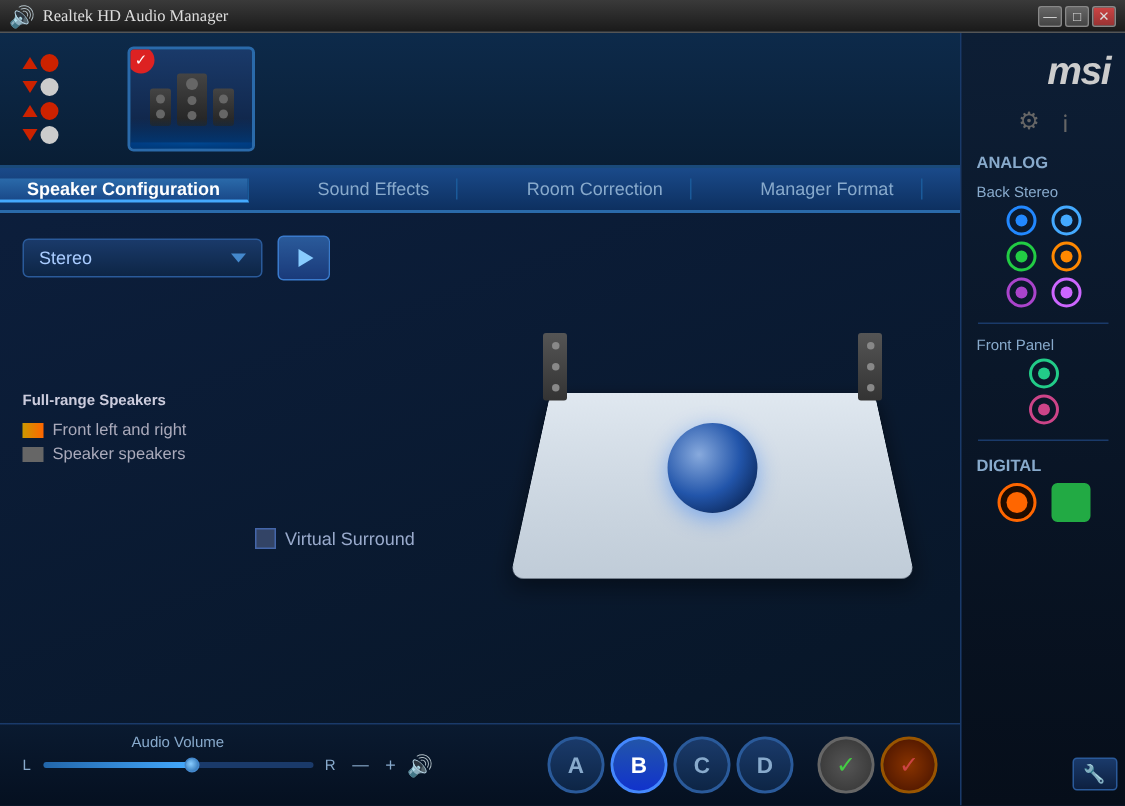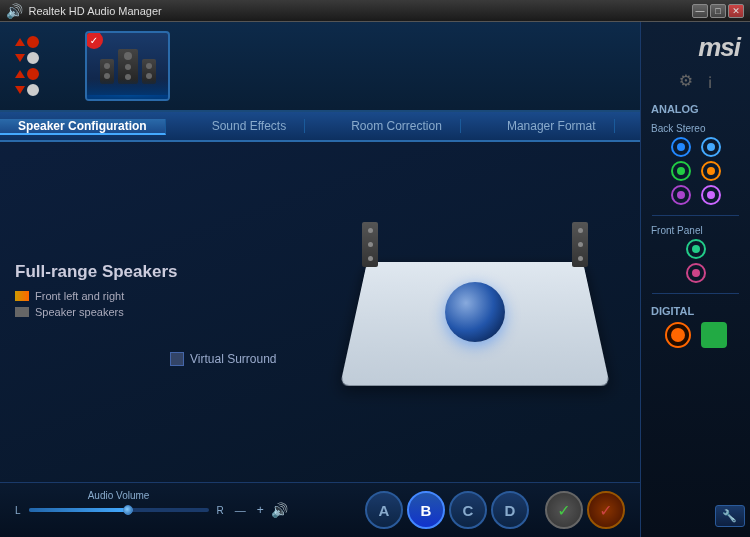--- a/index.html
+++ b/index.html
@@ -20,20 +20,21 @@
       height: 22px;
       display: flex;
       align-items: center;
       padding: 0 6px;
       border-bottom: 1px solid #555;
     }
     #titlebar .title-text {
       font-size: 11px;
       color: #ddd;
       flex: 1;
+      font-family: Liberation Serif, serif;
     }
     .window-btns {
       display: flex;
       gap: 2px;
     }
     .window-btn {
       width: 16px; height: 14px;
       background: linear-gradient(to bottom, #666, #444);
       border: 1px solid #888;
       border-radius: 2px;
@@ -280,21 +281,21 @@
     
     #speaker-info {
       position: absolute;
       left: 15px;
       top: 120px;
     }
     .speaker-info-title {
       font-weight: bold;
       color: #ccd;
       margin-bottom: 8px;
-      font-size: 17px;
+      font-size: 10px;
     }
     .speaker-item {
       display: flex;
       align-items: center;
       gap: 6px;
       margin-bottom: 4px;
       color: #aab;
       font-size: 11px;
     }
     .speaker-item-icon {
@@ -628,20 +629,29 @@
       <div class="tab">
         <span>Room Correction</span>
       </div>
       <div class="tab">
         <span>Manager Format</span>
       </div>
     </div>
 
     <div id="content" style="height:300px; position:relative;">
 
+      <div id="controls-row">
+        <div class="dropdown">
+          <span>Stereo</span>
+          <div class="dropdown-arrow"></div>
+        </div>
+        <div class="play-btn">
+          <div class="play-triangle"></div>
+        </div>
+      </div>
 
       <div id="speaker-info">
         <div class="speaker-info-title">Full-range Speakers</div>
         <div class="speaker-item">
           <div class="speaker-item-icon"></div>
           <span>Front left and right</span>
         </div>
         <div class="speaker-item">
           <div class="speaker-item-icon gray"></div>
           <span>Speaker speakers</span>

